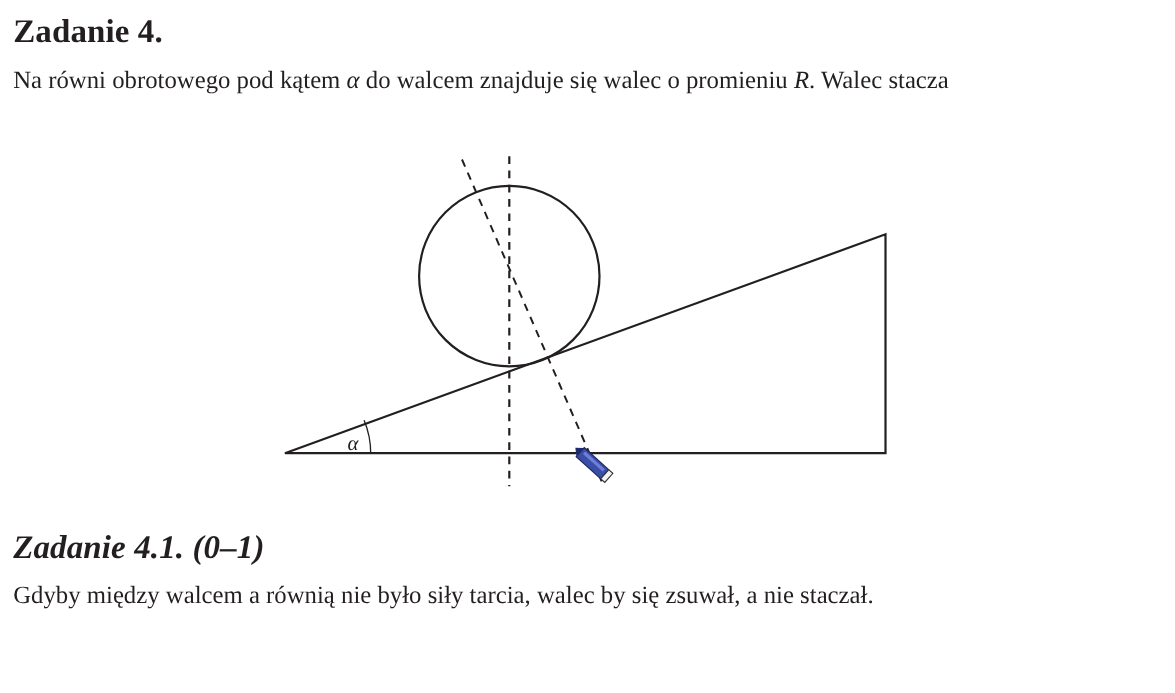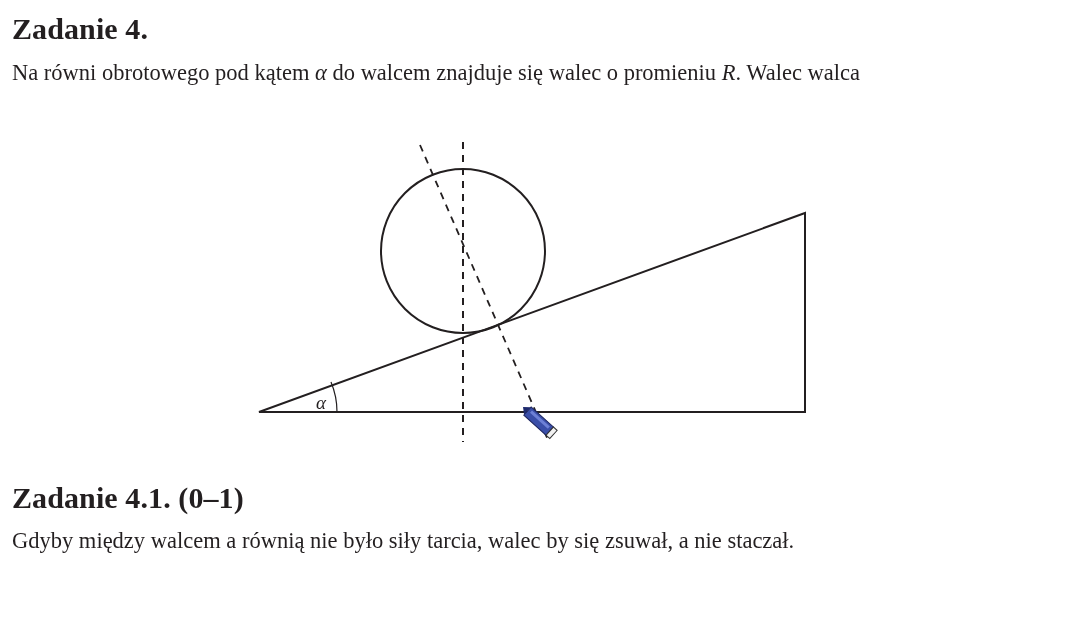--- a/index.html
+++ b/index.html
@@ -13,34 +13,34 @@
     line-height: 26px; letter-spacing: 0.1px;
   }
   .para {
     position: absolute; left: 12px; font-size: 22.5px; line-height: 29px;
     width: 1046px;
   }
   .bold { font-weight: bold; }
   .justify { text-align: justify; text-align-last: left; word-spacing: 2px; }
   #h1 { top: 16px; }
   #intro { top: 58px; }
-  #h2 { top: 485px; }
+  #h2 { top: 485px; font-style: italic; }
   #p2 { top: 526px; }
   #p3 { top: 570px; }
   .line { display: block; white-space: nowrap; }
   .italic { font-style: italic; }
   svg.diagram { position: absolute; left: 0; top: 0; }
 </style>
 </head>
 <body>
 
 <div id="h1" class="heading">Zadanie 4.</div>
 
 <div id="intro" class="para">
-  <span class="line"><span>Na równi obrotowego pod kątem </span><span class="italic">α</span><span> do walcem znajduje się walec o promieniu </span><span class="italic">R</span><span>. Walec walca</span></span>
+  <span class="line"><span>Na równi obrotowego pod kątem </span><span class="italic">α</span><span> do walcem znajduje się walec o promieniu </span><span class="italic">R</span><span>. Walec stacza</span></span>
 </div>
 
 <svg class="diagram" width="1068" height="630" viewBox="0 0 1068 630">
 
   <polygon points="259,412 805,412 805,213" fill="none" stroke="#231f20" stroke-width="2" stroke-linejoin="miter"></polygon>
 
   <circle cx="463" cy="251" r="82" fill="none" stroke="#231f20" stroke-width="2"></circle>
 
   <line x1="463" y1="142" x2="463" y2="442" stroke="#231f20" stroke-width="2" stroke-dasharray="7,6"></line>
 

